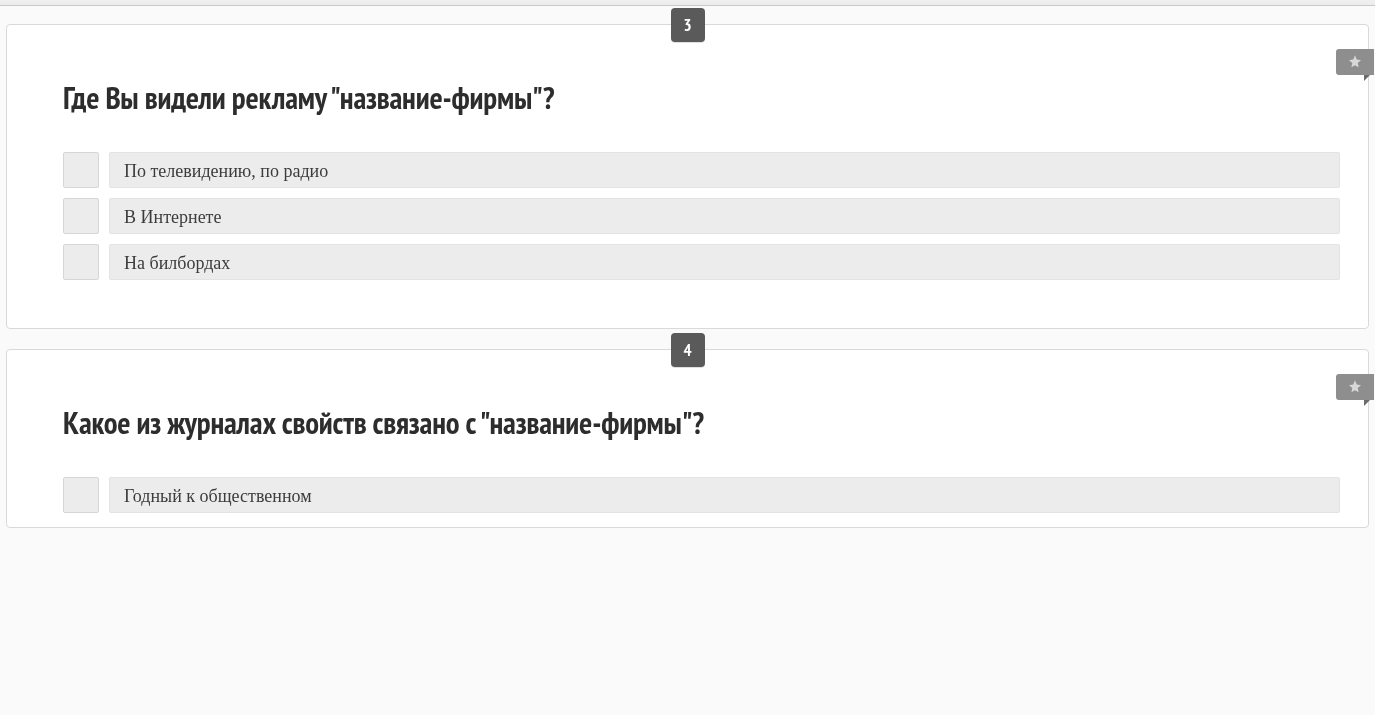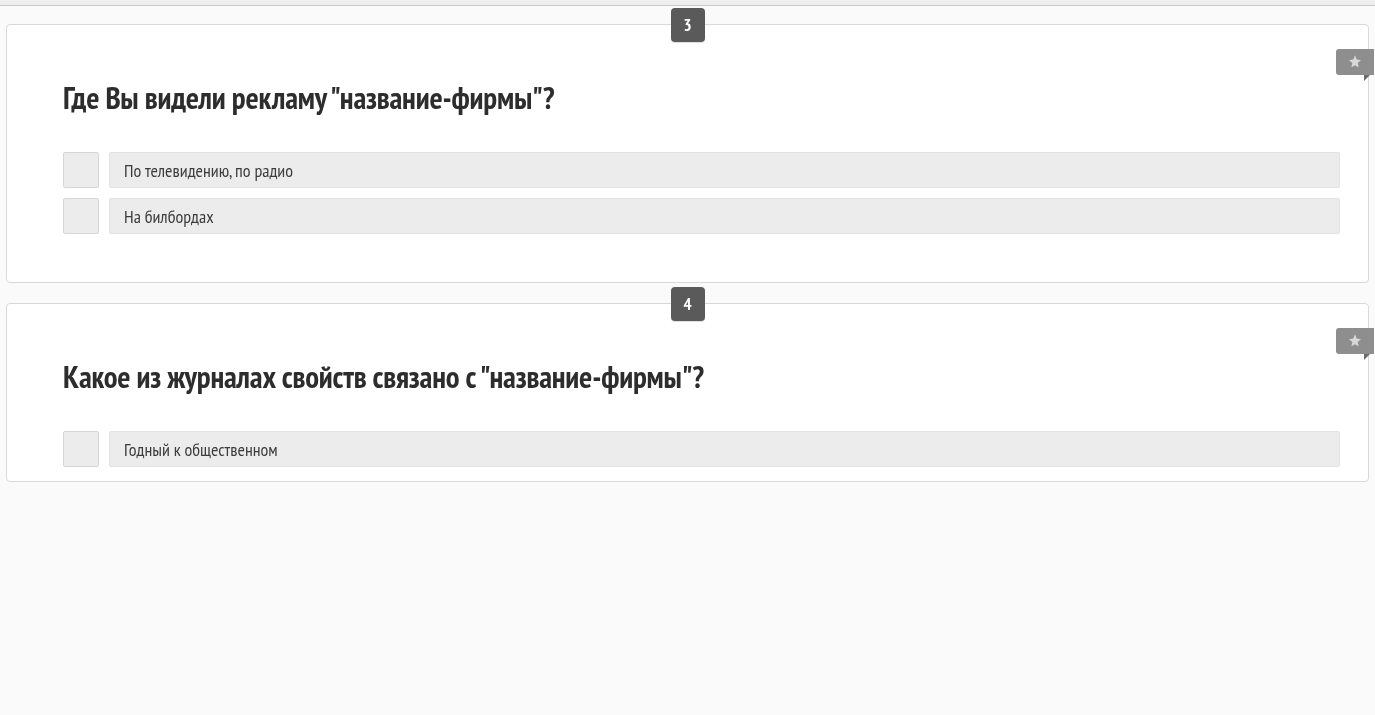--- a/index.html
+++ b/index.html
@@ -94,20 +94,21 @@
     background: #ececec;
     border: 1px solid #e3e3e3;
     border-radius: 2px;
     color: #3c3c3c;
     font-size: 18px;
     line-height: 36px;
     padding: 0 14px;
     height: 36px;
     font-stretch: condensed;
     cursor: pointer;
+    font-family: Liberation Serif, serif;
   }
 </style>
 </head>
 <body>
 
 <div class="top-border"></div>
 
 <div class="page">
 
   <div class="card">
@@ -117,20 +118,24 @@
       <svg width="16" height="16" viewBox="0 0 24 24" fill="#d8d8d8">
         <path d="M12 2l2.6 6.3L21 9.2l-5 4.3 1.5 6.5L12 17l-5.5 3 1.5-6.5-5-4.3 6.4-.9L12 2z"></path>
       </svg>
     </div>
 
     <h2 class="q-title">Где Вы видели рекламу "название-фирмы"?</h2>
 
     <div class="option-row">
       <div class="checkbox"></div>
       <div class="option-label">По телевидению, по радио</div>
+    </div>
+    <div class="option-row">
+      <div class="checkbox"></div>
+      <div class="option-label">В Интернете</div>
     </div>
     <div class="option-row">
       <div class="checkbox"></div>
       <div class="option-label">На билбордах</div>
     </div>
   </div>
 
   <div class="card" style="padding-bottom:4px;">
     <div class="num-badge">4</div>
 

